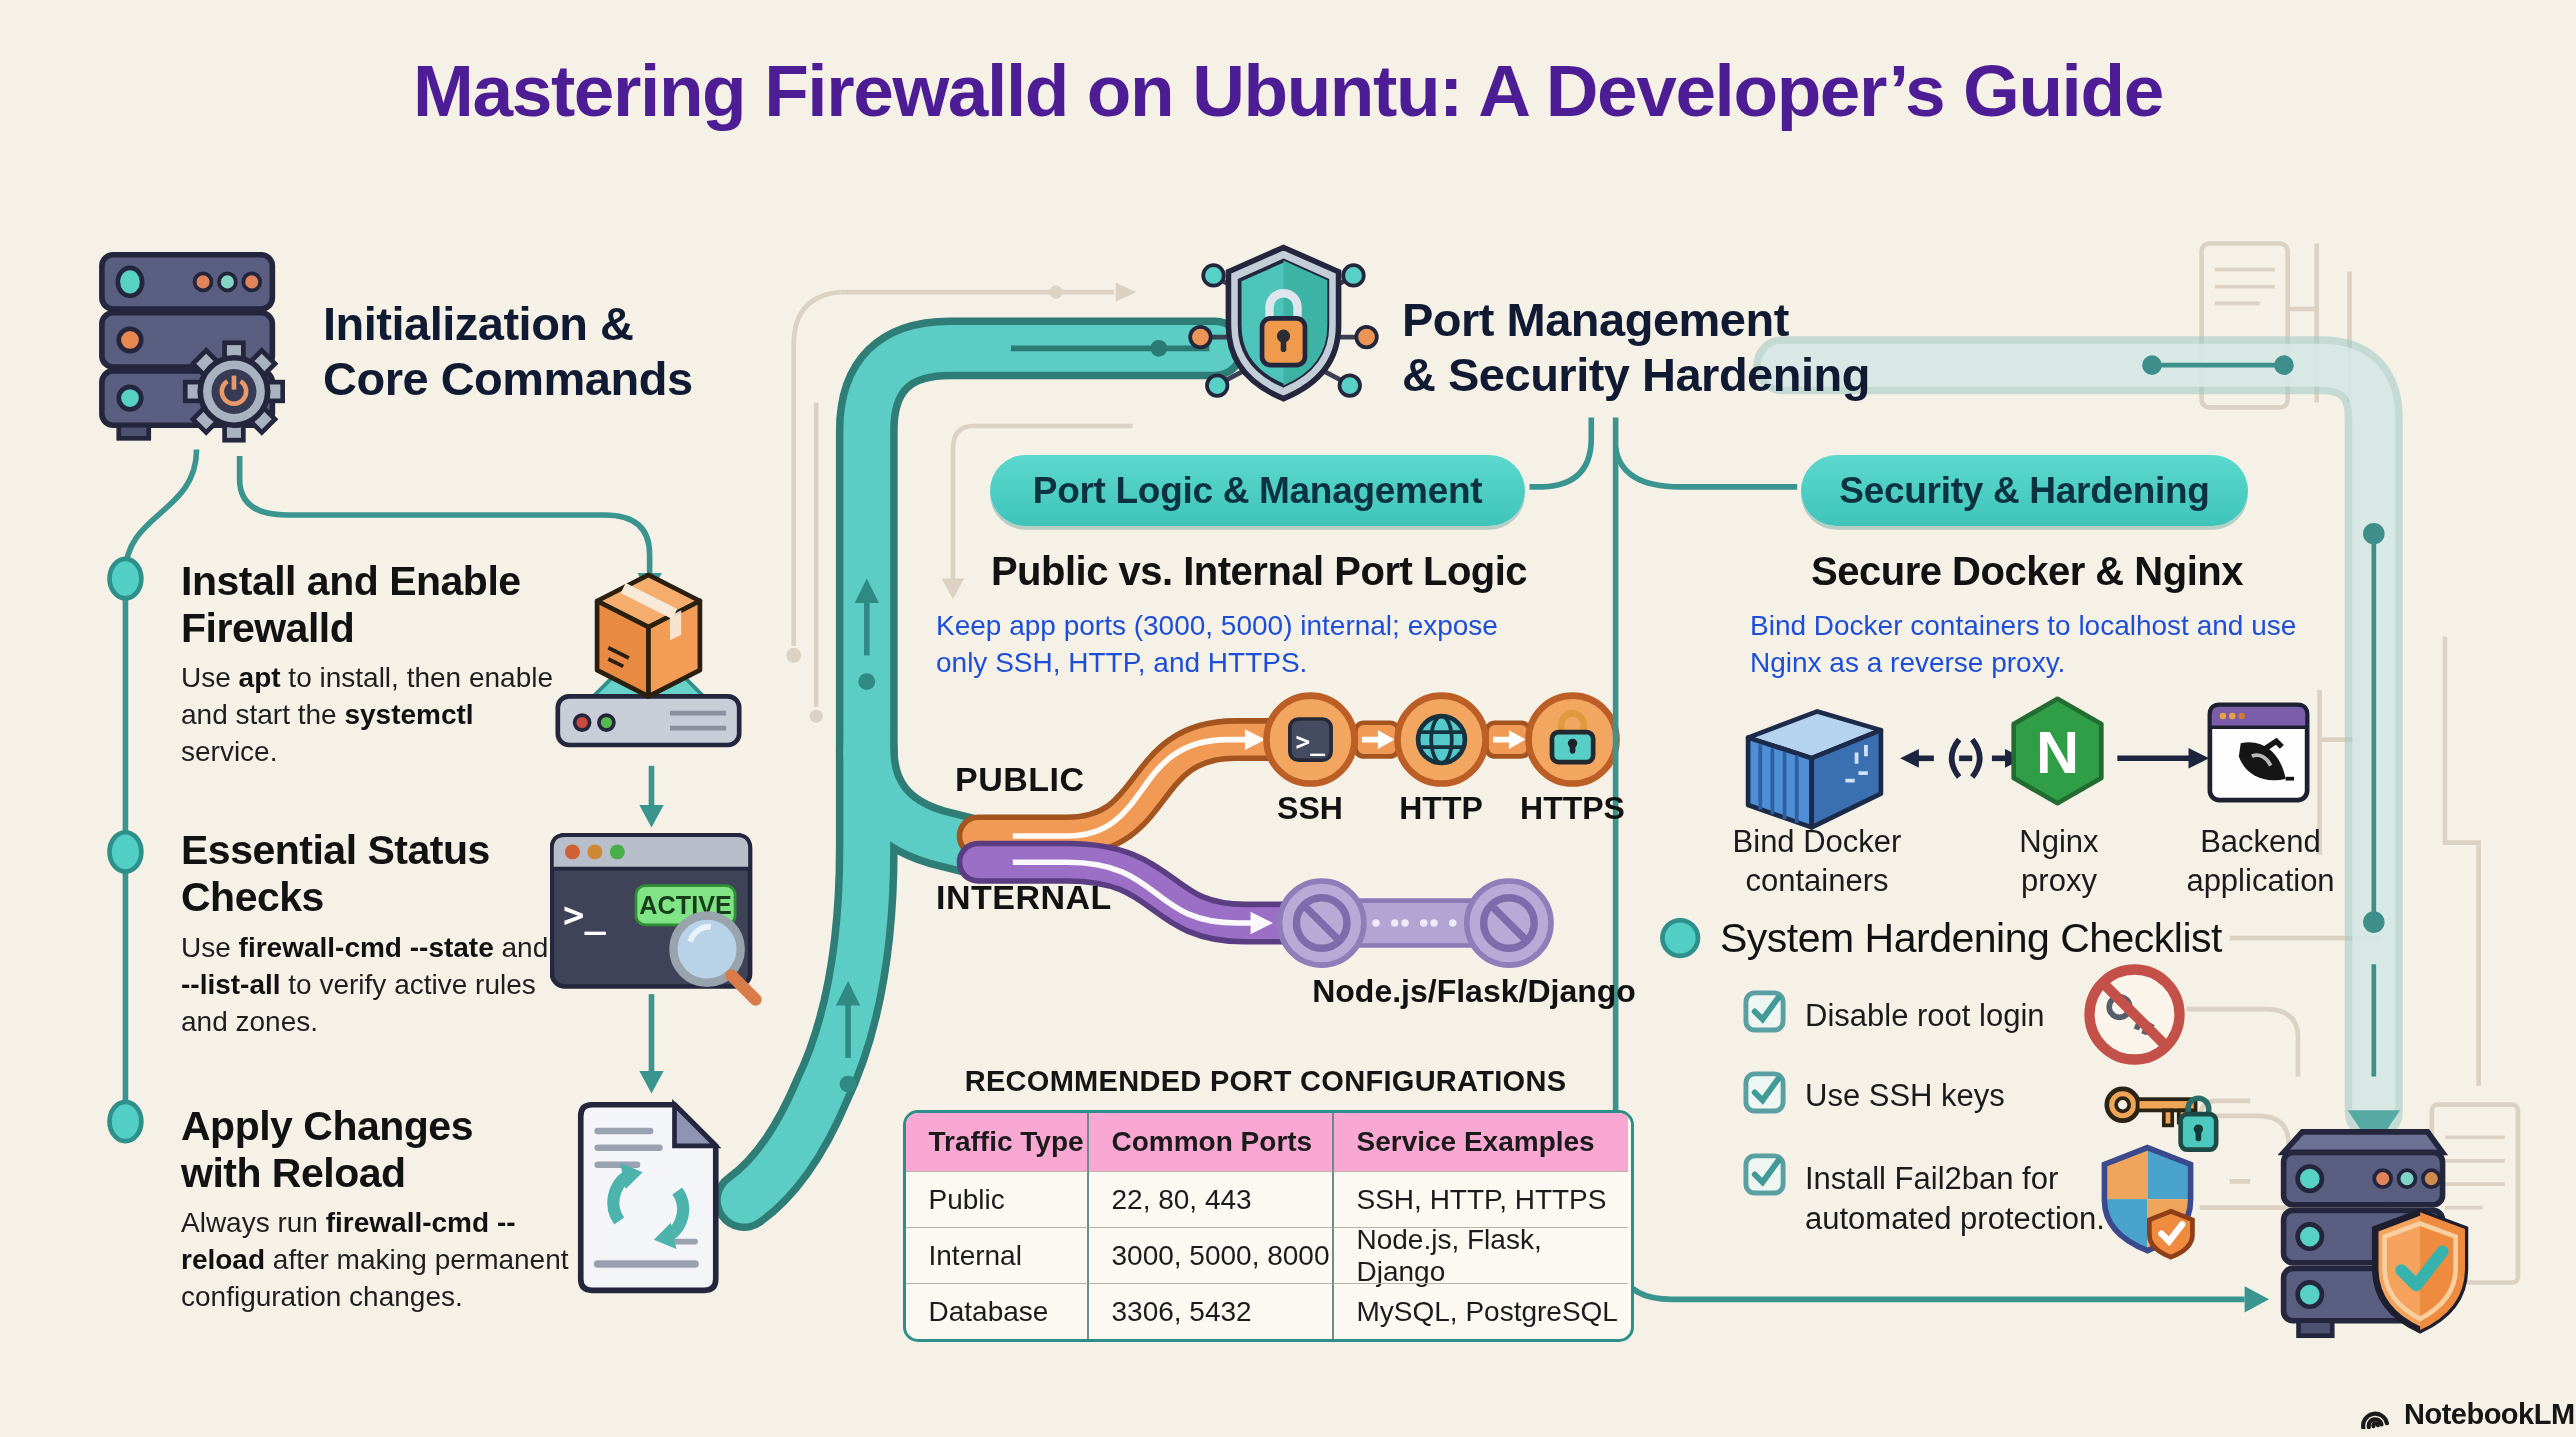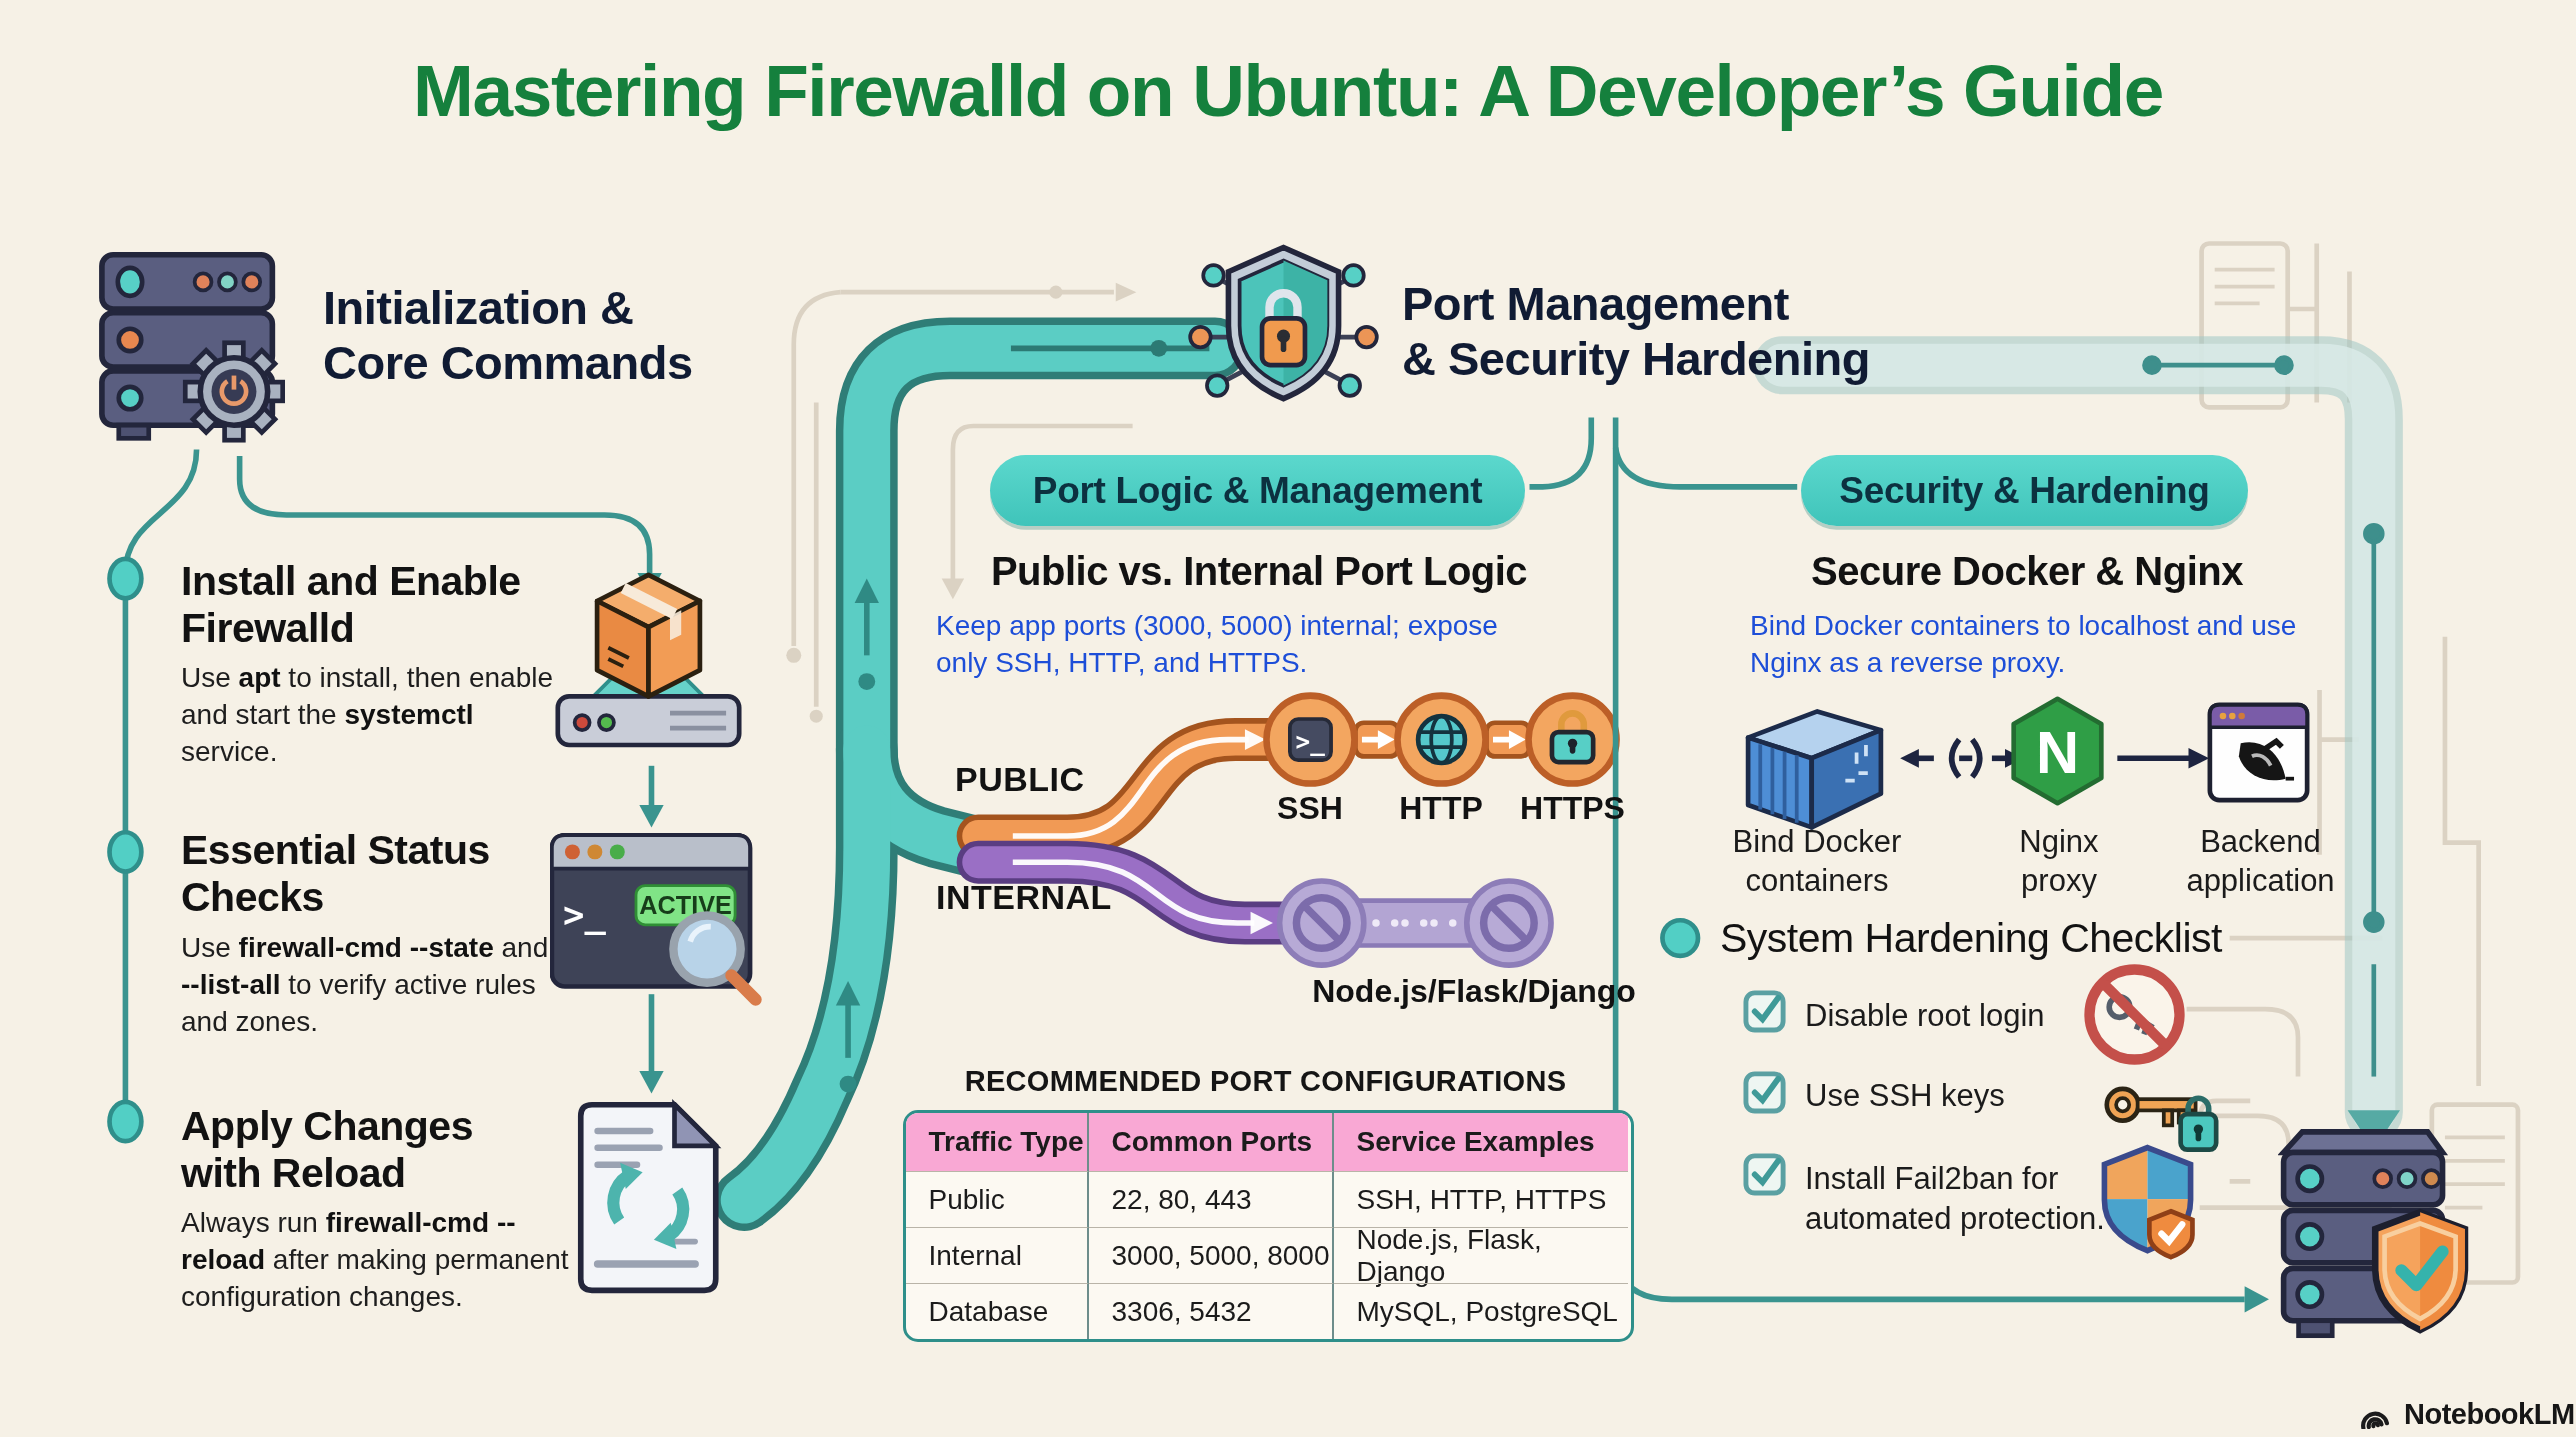--- a/index.html
+++ b/index.html
@@ -1,22 +1,22 @@
 <!DOCTYPE html>
 <html style="font-size:15px"><head>
 <meta charset="utf-8">
 <style>
   html,body{margin:0;padding:0;background:#e9e4d8;}
   .canvas{position:relative;width:2576px;height:1438px;background:#f6f1e6;overflow:hidden;
           font-family:"Liberation Sans",sans-serif;color:#1a1a1a;}
   .abs{position:absolute;}
   svg{display:block;}
   .main-title{left:0;right:0;top:49px;text-align:center;font-size:73px;font-weight:bold;
-              color:#15803d;letter-spacing:-1.4px;}
-  .sec-header{font-size:47px;font-weight:bold;color:#101b33;line-height:1.16;letter-spacing:-0.5px;}
+              color:#4c1d95;letter-spacing:-1.4px;}
+  .sec-header{font-size:47px;font-weight:bold;color:#101b33;line-height:1.16;letter-spacing:-0.5px;margin-top:16px;}
   .step-title{font-size:41px;font-weight:bold;color:#121212;line-height:1.14;letter-spacing:-0.5px;}
   .step-body{font-size:28px;color:#1e1e1e;line-height:1.33;}
   .step-body b{font-weight:bold;color:#111;}
   .pill{display:flex;align-items:center;justify-content:center;border-radius:41px;
         background:linear-gradient(#5cd8cd,#3fc4ba);color:#0c3140;font-size:37px;font-weight:bold;
         letter-spacing:-0.3px;box-shadow:0 3.7px 0 rgba(32,125,118,.30);text-align:center;}
   .sub-h{font-size:40px;font-weight:bold;color:#121212;text-align:center;letter-spacing:-0.5px;}
   .body-c{font-size:28px;color:#1d4ed8;text-align:left;line-height:1.32;}
   .flow-label{font-size:34px;font-weight:bold;color:#121212;letter-spacing:0.5px;}
   .svc-label{font-size:32px;font-weight:bold;color:#121212;text-align:center;}

